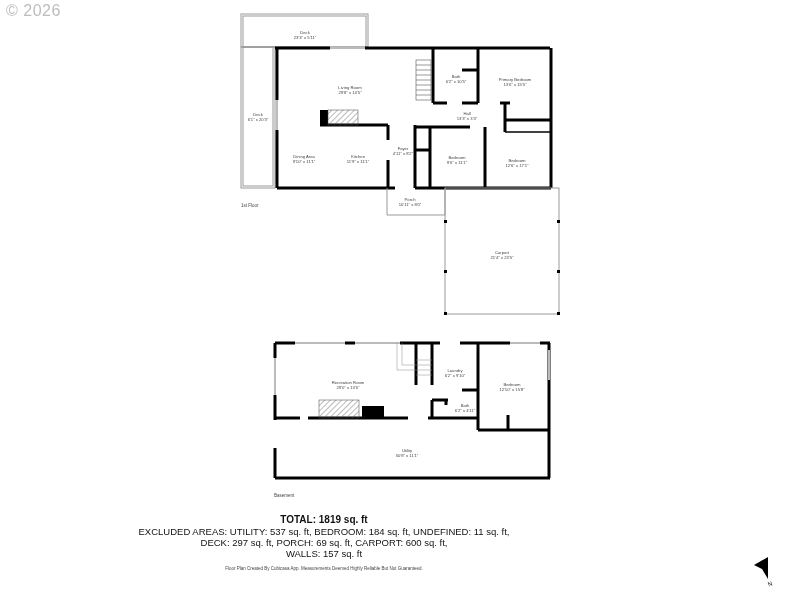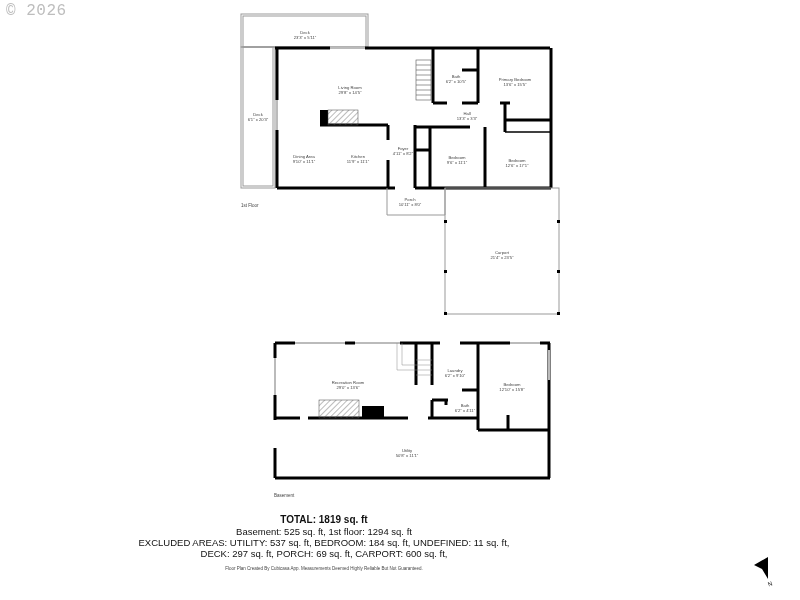--- a/index.html
+++ b/index.html
@@ -1,17 +1,17 @@
 <!DOCTYPE html>
 <html><head>
 <meta charset="utf-8">
 <style>
   html, body { margin:0; padding:0; background:#ffffff; }
   body { width:800px; height:600px; position:relative; overflow:hidden; font-family:"Liberation Sans", sans-serif; color:#222; }
-  .copyright { position:absolute; left:6px; top:2px; font-size:16px; color:#bdbdbd; font-family:Liberation Mono, monospace; letter-spacing:0.5px; }
+  .copyright { position:absolute; left:6px; top:2px; font-size:16px; color:#bdbdbd; font-family:Liberation Sans, sans-serif; letter-spacing:0.5px; }
   svg.plan { position:absolute; left:0; top:0; }
   .lbl { position:absolute; text-align:center; font-size:4.2px; line-height:5px; color:#444; white-space:nowrap; transform:translateX(-50%); }
   .floor-lbl { position:absolute; font-size:4.5px; color:#444; }
   .summary { position:absolute; left:0; width:648px; top:514px; text-align:center; color:#111; }
   .summary .total { font-weight:bold; font-size:10px; line-height:12px; }
   .summary .line { font-size:9.5px; line-height:11px; }
   .summary .credit { font-size:4.5px; line-height:6px; margin-top:7px; color:#444; }
   .north { position:absolute; left:752px; top:555px; }
   .north-n { position:absolute; left:768px; top:581px; font-size:6px; color:#222; transform:rotate(-20deg); }
 </style>
@@ -215,22 +215,22 @@
     <div>6'2" x 4'11"</div>
   </div>
 <div class="lbl" style="left:407px;top:448px">
     <div>Utility</div>
     <div>50'8" x 11'1"</div>
   </div>
 <div class="floor-lbl" style="left:274px;top:493px">Basement</div>
 
 <div class="summary">
   <div class="total">TOTAL: 1819 sq. ft</div>
-  <div class="line">Basement: 525 sq. ft, 1st floor: 1294 sq. ft</div>
   <div class="line">EXCLUDED AREAS: UTILITY: 537 sq. ft, BEDROOM: 184 sq. ft, UNDEFINED: 11 sq. ft,</div>
   <div class="line">DECK: 297 sq. ft, PORCH: 69 sq. ft, CARPORT: 600 sq. ft,</div>
+  <div class="line">WALLS: 157 sq. ft</div>
   <div class="credit">Floor Plan Created By Cubicasa App. Measurements Deemed Highly Reliable But Not Guaranteed.</div>
 </div>
 
 <svg class="north" width="20" height="26">
   <polygon points="2,10 16,2 16,24 10,14" fill="#000"></polygon>
 </svg>
 <div class="north-n">N</div>
 
 </body></html>

